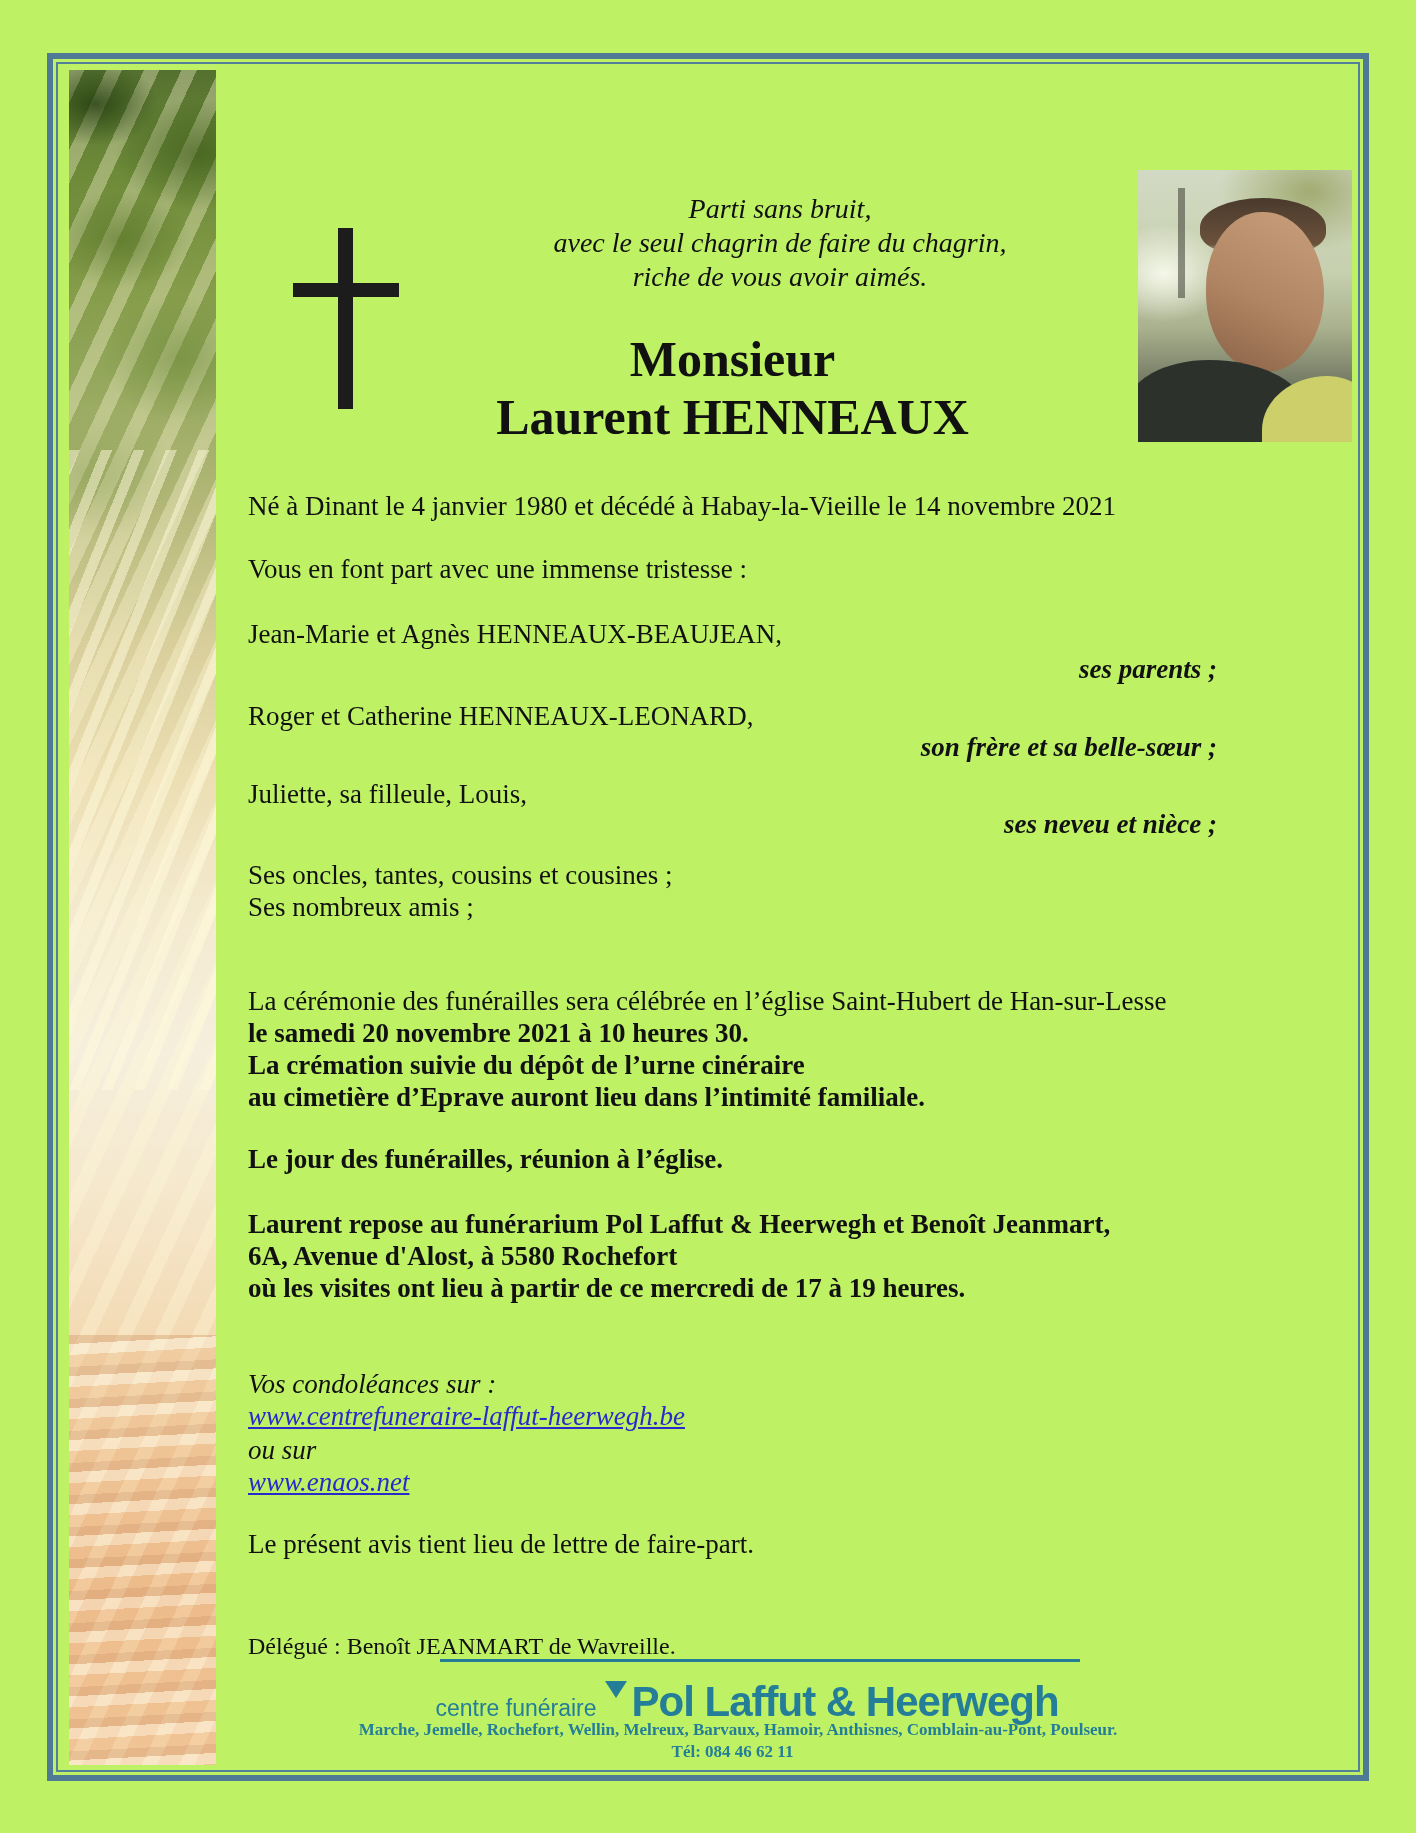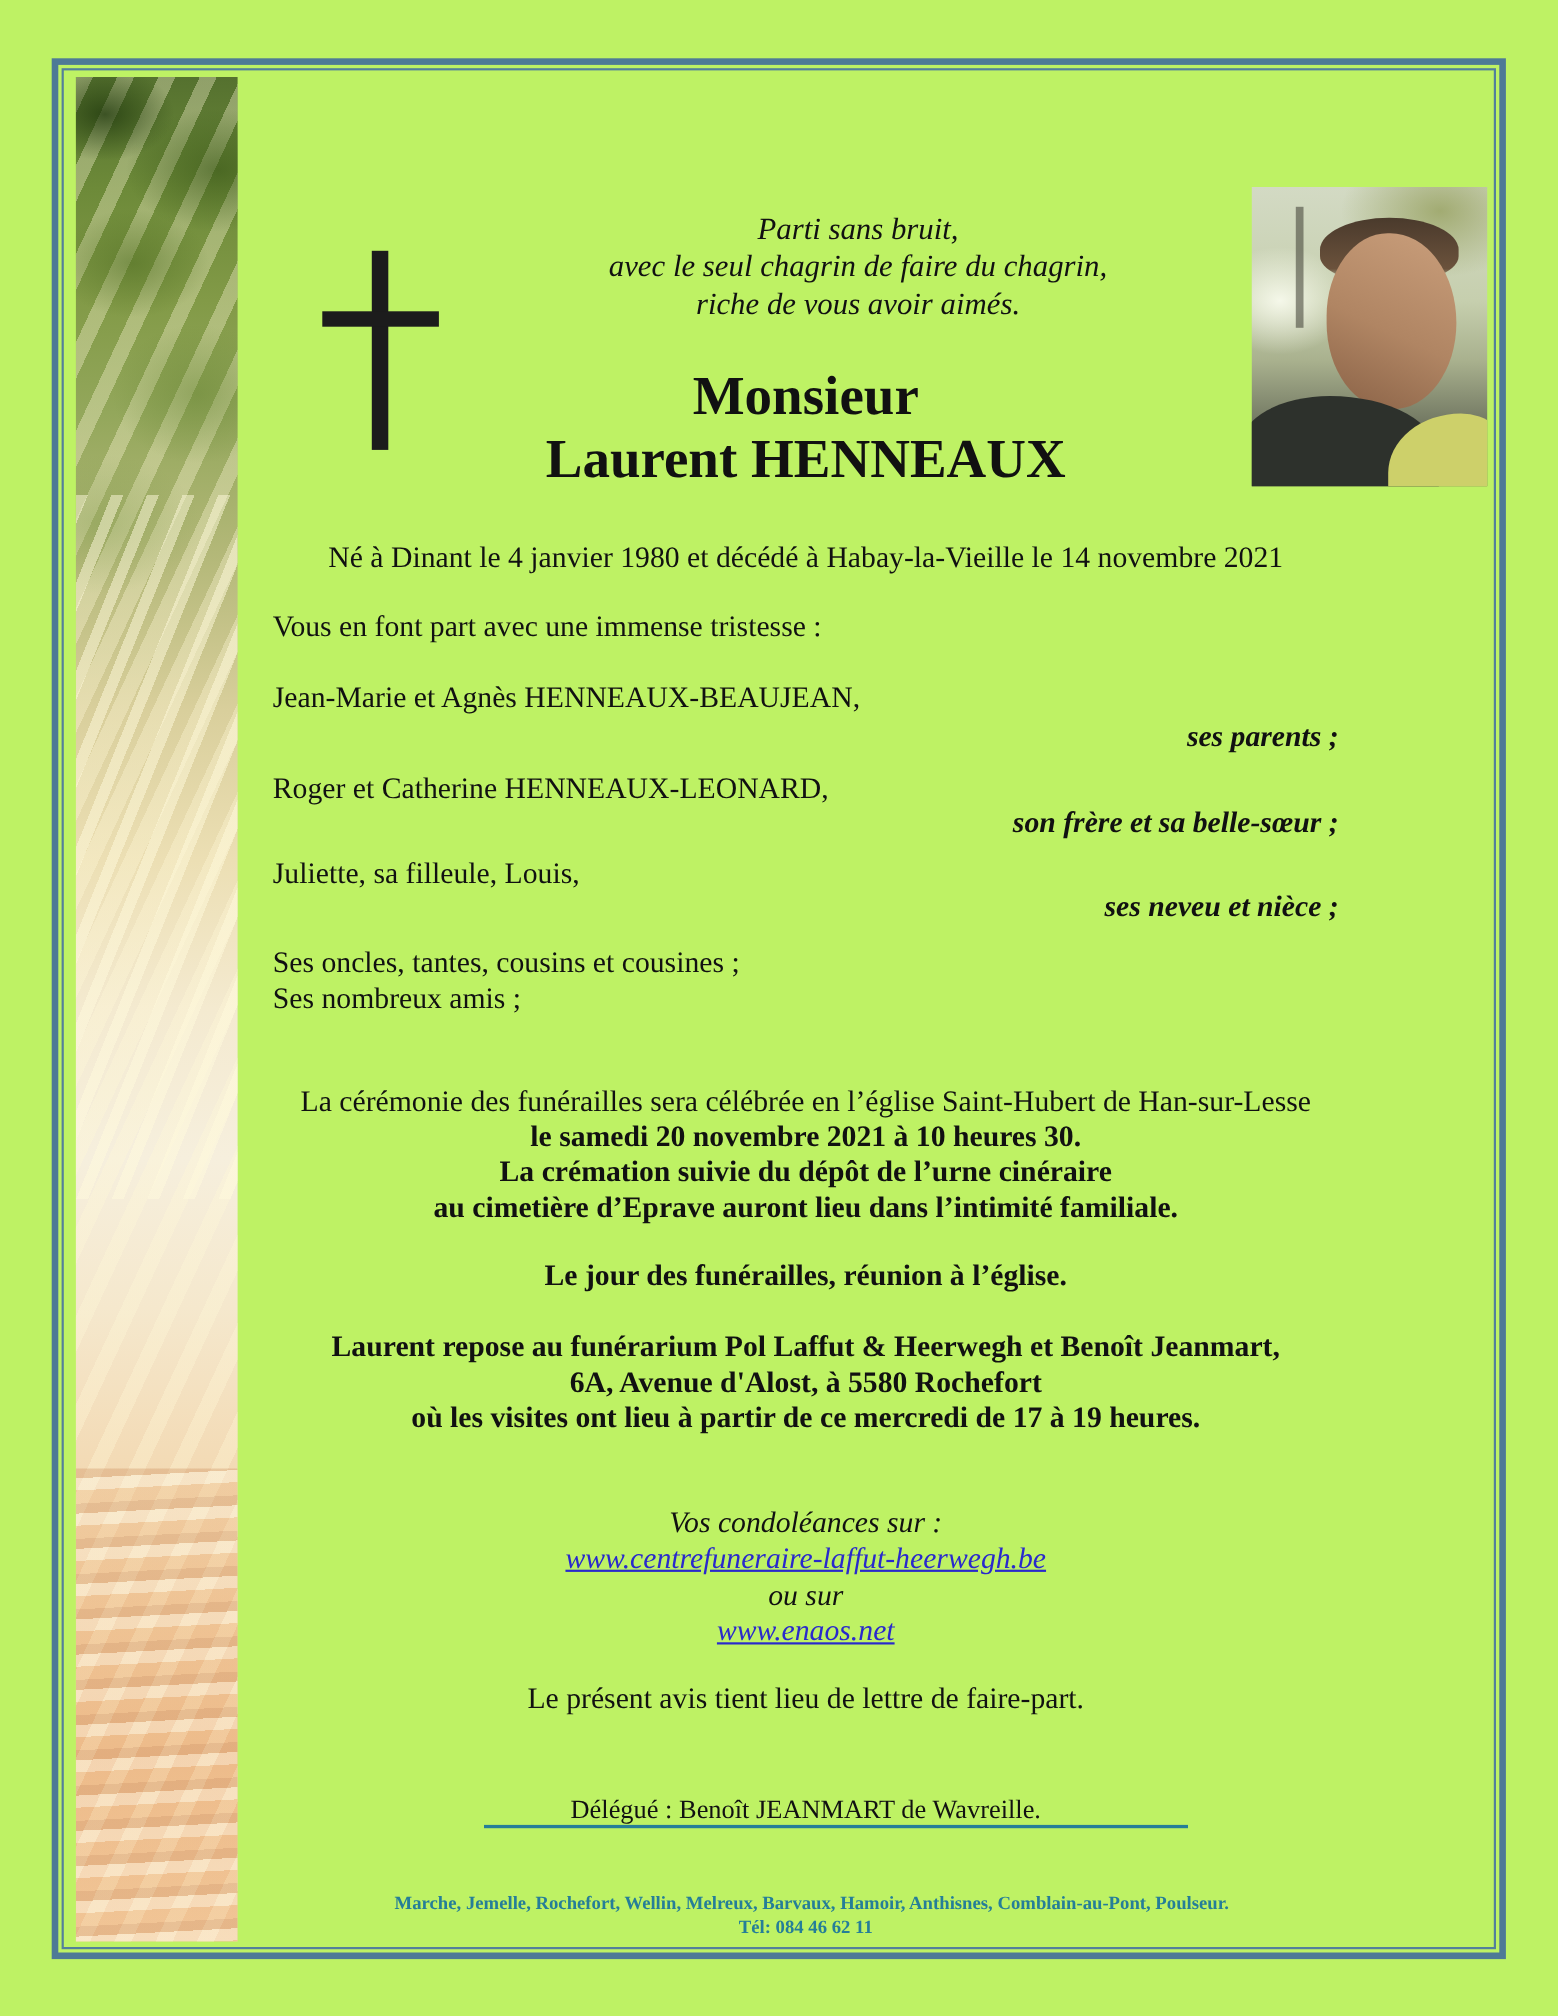--- a/index.html
+++ b/index.html
@@ -43,21 +43,21 @@
      background:linear-gradient(205deg,#c59a77 10%,#b08563 55%,#8d6549 95%);}
   .photo-hair{position:absolute;left:62px;top:28px;width:126px;height:58px;border-radius:50% 50% 40% 40%;
      background:linear-gradient(180deg,#4a3a2c,#6b523c 80%,rgba(107,82,60,0));}
   .photo-shirt{position:absolute;left:-10px;bottom:-18px;width:180px;height:100px;border-radius:45% 55% 0 0;
      background:#2d312c;}
   .photo-shoulder{position:absolute;right:-20px;bottom:-24px;width:110px;height:90px;border-radius:60% 40% 0 0;
      background:#cdd06a;}
   .photo-pole{position:absolute;left:40px;top:18px;width:7px;height:110px;background:rgba(60,60,50,.55);}
   
   .tb{position:absolute;line-height:32px;font-size:27px;}
-  .center{left:248px;right:199px;text-align:center;}
+  .center{left:248px;right:199px;text-align:left;}
   .left{left:248px;right:160px;text-align:left;}
   .rightlab{left:248px;right:199px;text-align:right;font-weight:bold;font-style:italic;}
   .quote{left:360px;right:216px;top:192px;text-align:center;font-style:italic;font-size:28px;line-height:34px;}
   .title{left:248px;right:199px;top:330px;text-align:center;font-weight:bold;font-size:50px;line-height:58px;}
   .bold{font-weight:bold;}
   .ital{font-style:italic;}
   a.doclink{color:#2929cc;font-style:italic;text-decoration:underline;}
   
   .teal-rule{position:absolute;left:440px;top:1659px;width:640px;height:3px;background:#257e98;}
   .logo-row{position:absolute;left:248px;right:170px;top:1678px;text-align:center;color:#257e98;
@@ -149,16 +149,19 @@
   <div class="tb center ital" style="top:1434px;">ou sur</div>
   <div class="tb center" style="top:1528px;">Le présent avis tient lieu de lettre de faire-part.</div>
 
   <div class="tb center" style="top:1466px;">
     <a href="#" class="doclink">www.enaos.net</a>
   </div>
 
   <div class="tb center" style="top:1630px;font-size:24px;">Délégué : Benoît JEANMART de Wavreille.</div>
 
   <div class="teal-rule"></div>
+  <div class="logo-row">
+    <span class="logo-prefix">centre funéraire</span><span class="logo-tri"></span><span class="logo-name">Pol Laffut &amp; Heerwegh</span>
+  </div>
   <div class="logo-cities">Marche, Jemelle, Rochefort, Wellin, Melreux, Barvaux, Hamoir, Anthisnes, Comblain-au-Pont, Poulseur.</div>
   <div class="logo-tel">Tél: 084 46 62 11</div>
 
 </div>
 
 </body></html>

